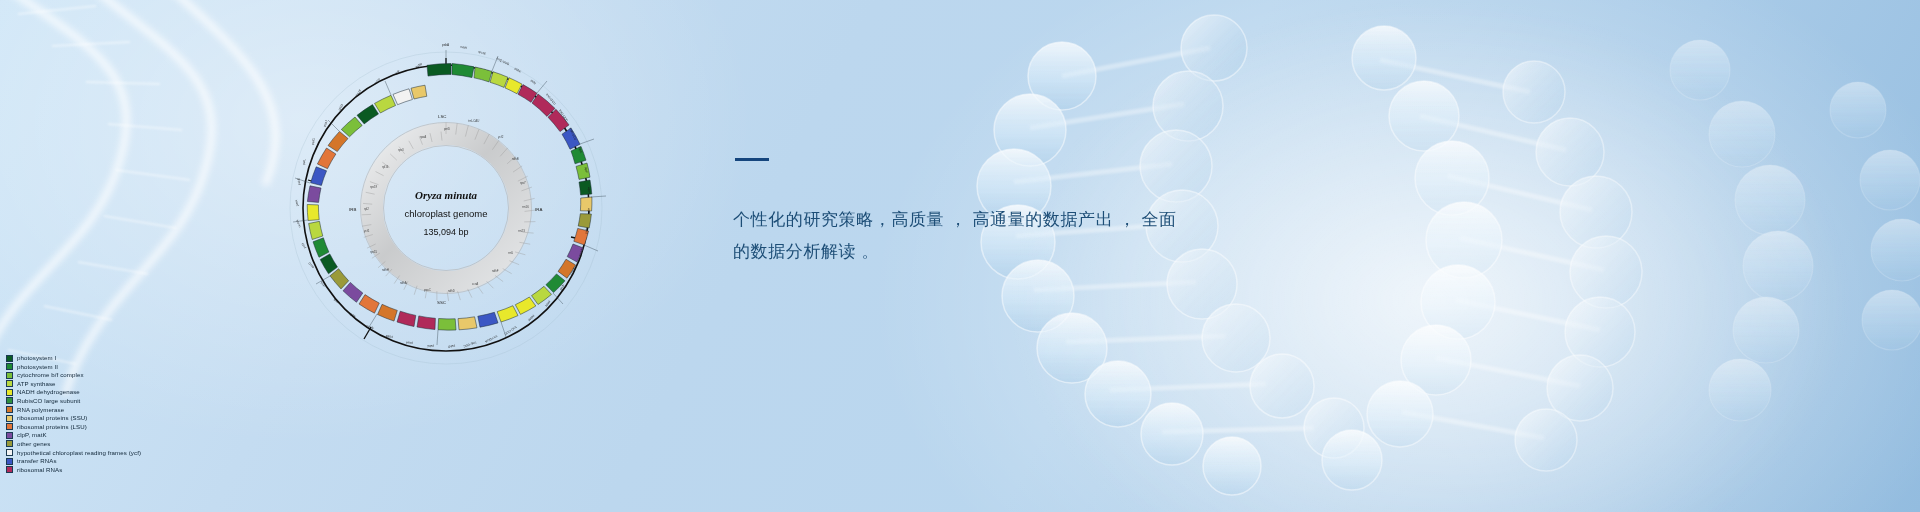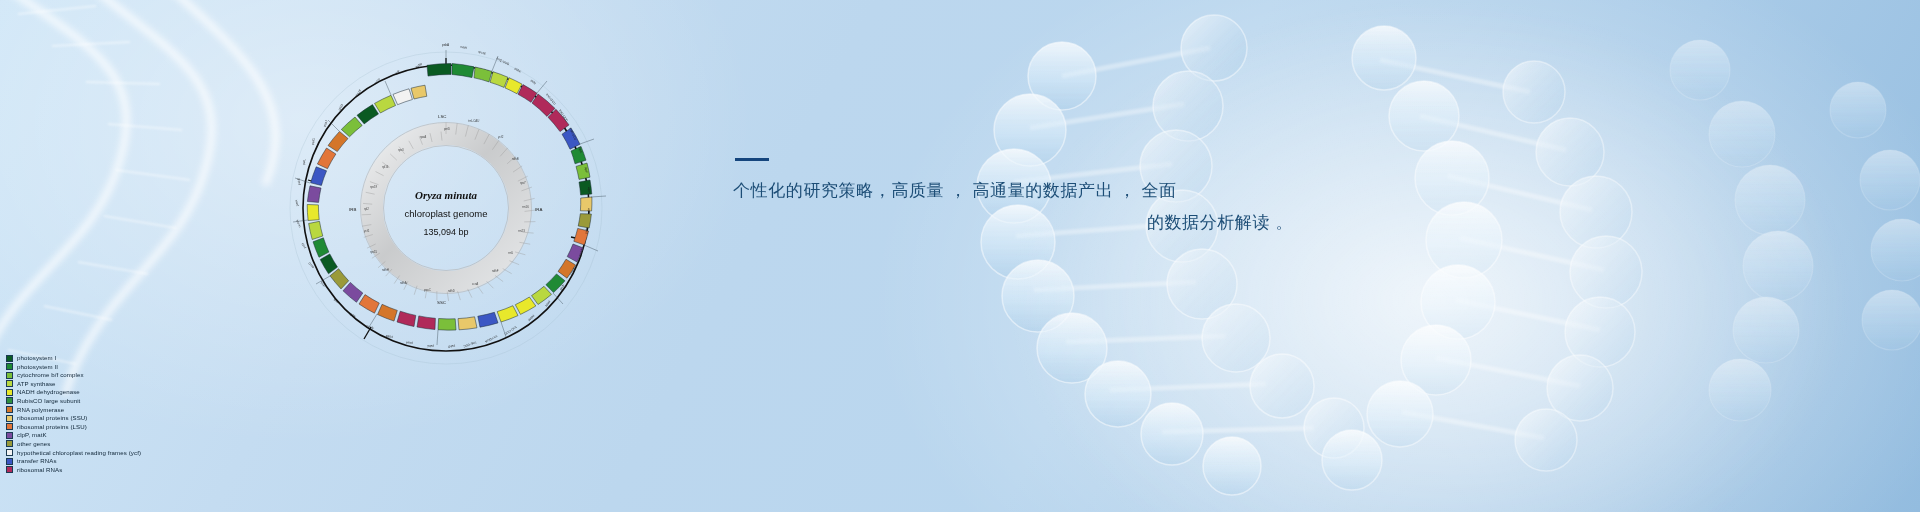--- a/index.html
+++ b/index.html
@@ -50,26 +50,26 @@
 
   
   #copy { position:absolute; left:733px; top:138px; width:620px; }
   #headline {
     font-size:34px; font-weight:bold;
     color:#15457d; letter-spacing:1.5px;
     line-height:40px; white-space:nowrap;
   }
   #rule { width:34px; height:3px; background:#15457d; margin:20px 0 0 2px; }
   #subcopy {
-    margin-top:14px;
+    margin-top:43px;
     font-size:17px; color:#1c4d76;
     line-height:32px; letter-spacing:.6px;
     width:560px;
   }
-  #subcopy .l2 { display:block;text-align:right; }
+  #subcopy .l2 { display:block; }
 </style>
 </head>
 <body>
 
 <div id="banner">
 
   <svg id="bg-svg" viewBox="0 0 1920 512" preserveAspectRatio="none">
     <defs>
       <linearGradient id="gBead" x1="0" y1="0" x2="0" y2="1">
         <stop offset="0%" stop-color="#ffffff" stop-opacity=".85"></stop>

